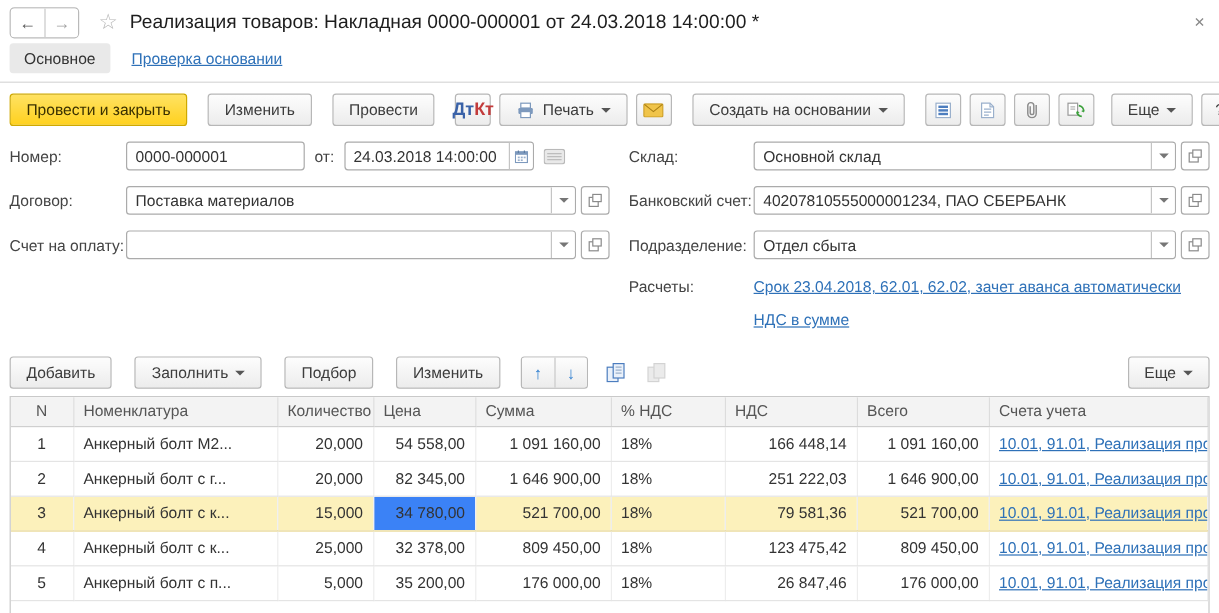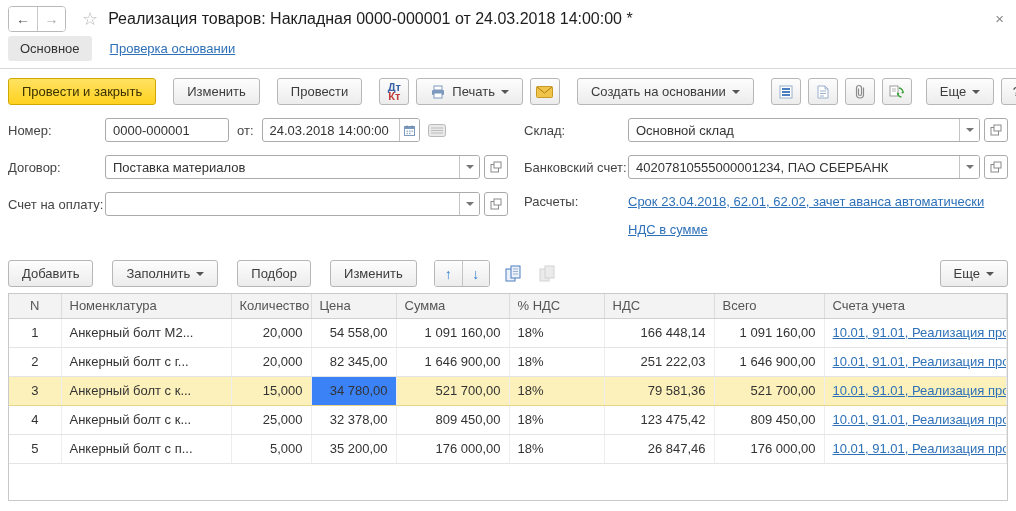--- a/index.html
+++ b/index.html
@@ -35,21 +35,21 @@
     cursor: pointer; white-space: nowrap;
   }
   .btn-primary {
     background: linear-gradient(#ffe262, #ffd11f);
     border-color: #cfa900; font-weight: normal; color: #3a3000;
   }
   .btn-icon { padding: 0 6px; min-width: 30px; }
   .caret { width: 0; height: 0; border-left: 4px solid transparent; border-right: 4px solid transparent; border-top: 4px solid #555; display: inline-block; }
   .sp { flex: 1; }
   .gap-l { margin-left: 10px; }
-  .dtkt { display: flex; flex-direction: column; line-height: 9px; font-size: 11px; font-weight: bold; }
+  .dtkt { display: flex; flex-direction: row; line-height: 9px; font-size: 15px; font-weight: bold; }
   .dtkt .dt { color: #3a62a8; }
   .dtkt .kt { color: #c23b3b; }
 
   
   .form { display: flex; gap: 16px; padding: 8px 8px 0 8px; }
   .fcol-left { width: 500px; flex: none; }
   .fcol-right { flex: 1; }
   .frow { display: flex; align-items: center; margin-bottom: 11px; min-height: 26px; }
   .frow.green { background: #d8efca; border-radius: 2px; padding: 3px 4px; margin-left: -4px; margin-right: -4px; }
   .flabel { color: #444; white-space: nowrap; flex: none; }
@@ -63,21 +63,21 @@
     flex: 1; border: none; outline: none; padding: 0 7px; font: inherit; color: #333; background: transparent; min-width: 0;
   }
   .combo-btn { width: 20px; border-left: 1px solid #c4c4c4; background: #fff; display: flex; align-items: center; justify-content: center; cursor: pointer; }
   .combo-btn .caret { border-top-color: #767676; }
   .open-btn {
     width: 24px; height: 24px; margin-left: 4px; flex: none;
     border: 1px solid #ababab; border-radius: 3px; background: #fff;
     display: flex; align-items: center; justify-content: center; cursor: pointer;
   }
   .help-q { color: #1ca33c; font-weight: bold; margin-left: 7px; cursor: pointer; }
-  .num-input { width: 124px; flex: none; }
+  .num-input { width: 149px; flex: none; }
   .num-input input { text-align: left; }
   .ot-label { margin: 0 8px; flex: none; color: #444; }
   .date-field { width: 158px; flex: none; }
   .icon-flat { border: none; background: transparent; margin-left: 8px; cursor: pointer; display: flex; align-items: center; }
   .links-block { display: flex; flex-direction: column; gap: 13px; padding-top: 3px; }
   a.blue-link { color: #2e71b8; text-decoration: underline; cursor: pointer; white-space: nowrap; }
   .frow.align-top { align-items: flex-start; }
 
   
   .tbl-toolbar { display: flex; align-items: center; gap: 9px; padding: 12px 8px 6px 8px; }
@@ -310,20 +310,35 @@
             </span>
         </span>
         <span class="open-btn">
           <svg width="12" height="12" viewBox="0 0 12 12">
               <rect x="1" y="3.5" width="7.5" height="7.5" fill="#fff" stroke="#8a8a8a"></rect>
               <rect x="4" y="1" width="7" height="6" fill="#fff" stroke="#8a8a8a"></rect>
             </svg>
         </span>
       </div>
 
+      <div class="frow">
+        <span class="flabel">Подразделение:</span>
+        <span class="field">
+          <input value="Отдел сбыта" style="">
+          <span class="combo-btn">
+              <span class="caret"></span>
+            </span>
+        </span>
+        <span class="open-btn">
+          <svg width="12" height="12" viewBox="0 0 12 12">
+              <rect x="1" y="3.5" width="7.5" height="7.5" fill="#fff" stroke="#8a8a8a"></rect>
+              <rect x="4" y="1" width="7" height="6" fill="#fff" stroke="#8a8a8a"></rect>
+            </svg>
+        </span>
+      </div>
 
       <div class="frow align-top">
         <span class="flabel" style="padding-top:3px;">Расчеты:</span>
         <span class="links-block">
           <a class="blue-link">Срок 23.04.2018, 62.01, 62.02, зачет аванса автоматически</a>
           <a class="blue-link">НДС в сумме</a>
         </span>
       </div>
     </div>
   </div>

